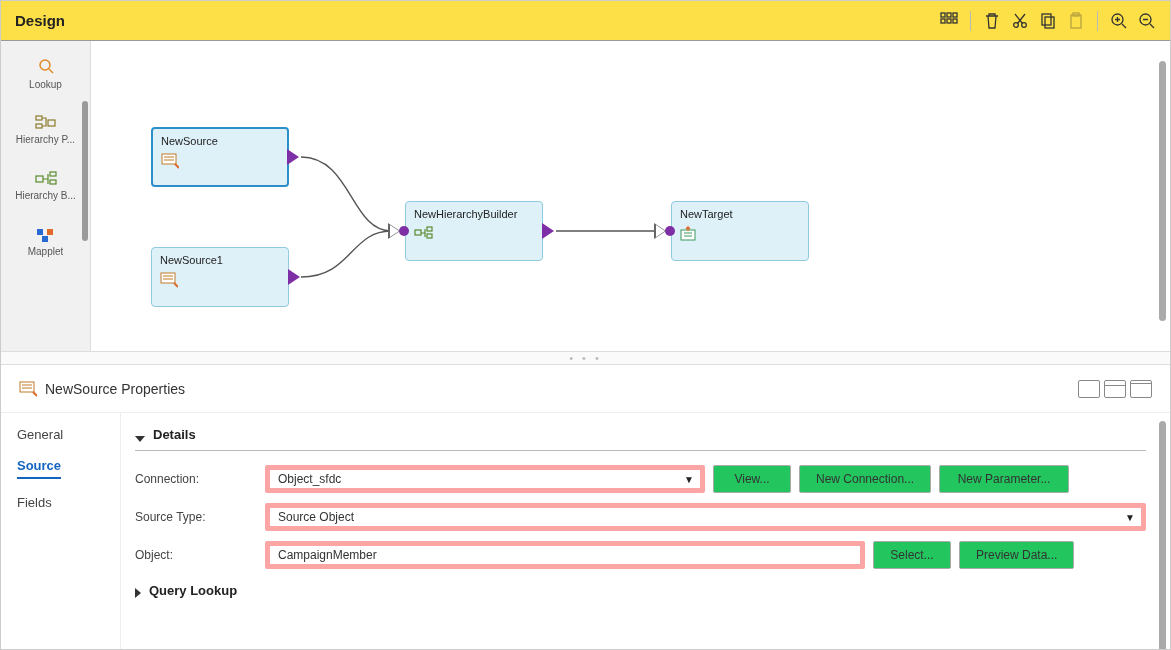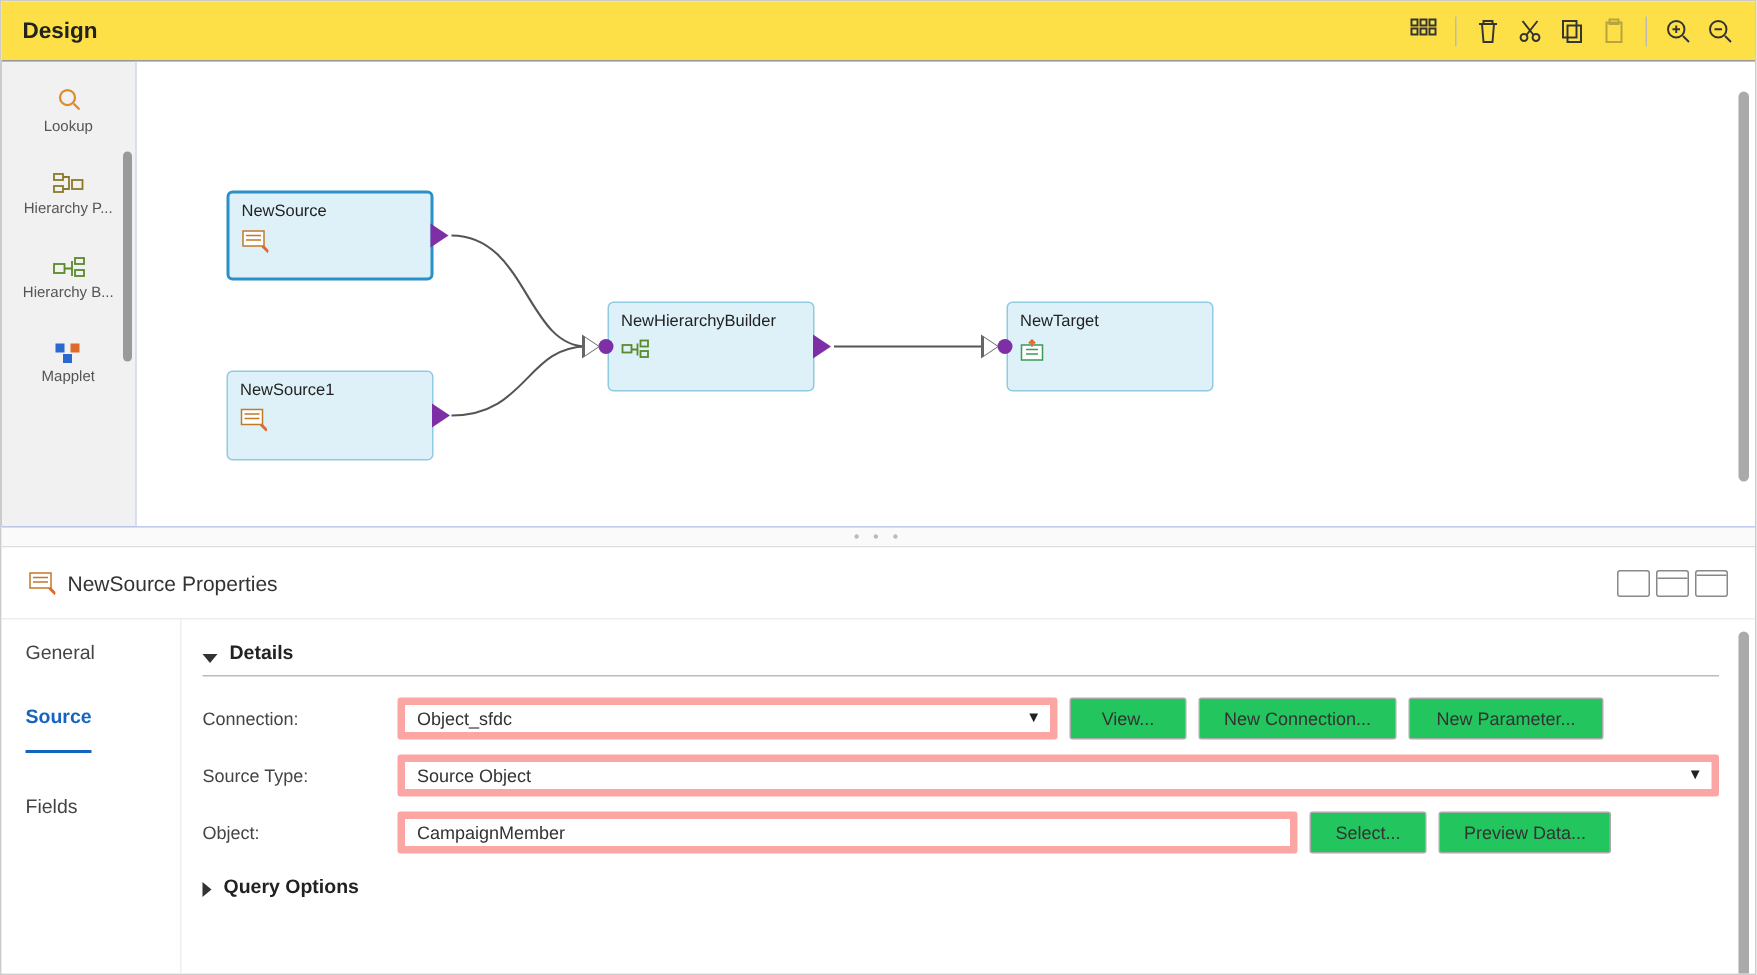--- a/index.html
+++ b/index.html
@@ -29,21 +29,21 @@
   }
   .toolbar-spacer { flex: 1; }
   .toolbar-icons { display: flex; align-items: center; gap: 10px; }
   .toolbar-icons .sep { width: 1px; height: 20px; background: #bbb; margin: 0 2px; }
   .ticon { width: 18px; height: 18px; display:flex; align-items:center; justify-content:center; cursor:pointer; }
   .ticon svg { display:block; }
   .main {
     display: flex;
     height: 310px;
     position: relative;
-    background: #1d4ed8;
+    background: #a3a3a3;
   }
   .palette {
     width: 90px;
     background: #f1f1f1;
     border-right: 1px solid #ddd;
     display: flex;
     flex-direction: column;
     align-items: center;
     padding-top: 4px;
     position: relative;
@@ -176,24 +176,24 @@
   .props-header-spacer{flex:1;}
   .layout-btns{display:flex;gap:4px;}
   .layout-btn{width:22px;height:18px;border:1px solid #888;border-radius:2px;display:flex;flex-direction:column;}
   .lb-top{height:5px;border-bottom:1px solid #888;}
   .props-body{flex:1;display:flex;position:relative;}
   .props-body-scroll{position:absolute;right:4px;top:8px;width:7px;height:240px;background:#aaa;border-radius:4px;}
   .props-tabs{
     width:120px;
     padding: 14px 16px;
     border-right: 1px solid #eee;
-    display:flex;flex-direction:column;gap:28px;
+    display:flex;flex-direction:column;gap:16px;
   }
   .props-tabs .tab{font-size:13px;color:#444;cursor:pointer;}
-  .props-tabs .tab.active{color:#1565c0;font-weight:600;border-bottom:2px solid #1565c0;padding-bottom:15px;width:fit-content;}
+  .props-tabs .tab.active{color:#1565c0;font-weight:600;border-bottom:2px solid #1565c0;padding-bottom:4px;width:fit-content;}
   .props-content{flex:1;padding:10px 24px 10px 14px;overflow:hidden;}
   .section-head{display:flex;align-items:flex-end;gap:8px;font-size:13px;font-weight:600;color:#222;padding:4px 0 8px;border-bottom:1px solid #bbb;margin-bottom:14px;}
   .section-head.collapsed{border-bottom:1px solid #bbb;margin-top:8px;}
   .caret{display:inline-block;width:0;height:0;}
   .caret.down{border-left:5px solid transparent;border-right:5px solid transparent;border-top:6px solid #333;}
   .caret.right{border-top:5px solid transparent;border-bottom:5px solid transparent;border-left:6px solid #333;}
   .form-row{display:flex;align-items:center;margin-bottom:10px;}
   .form-row label{width:130px;font-size:12px;color:#444;}
   .form-row .ctl{flex:1;display:flex;gap:8px;align-items:center;}
   .select,.input{
@@ -450,18 +450,18 @@
           <div class="input" style="flex:1;max-width:600px">
             <span>CampaignMember</span>
           </div>
           <div class="btn">Select...</div>
           <div class="btn wide" style="min-width:110px">Preview Data...</div>
         </div>
       </div>
 
       <div class="section-head collapsed" style="border-bottom:none;margin-bottom:0;">
         <span class="caret right"></span>
-        <span>Query Options</span>
+        <span>Query Lookup</span>
       </div>
     </div>
     <div class="props-body-scroll"></div>
   </div>
 </div>
 
 </body></html>

